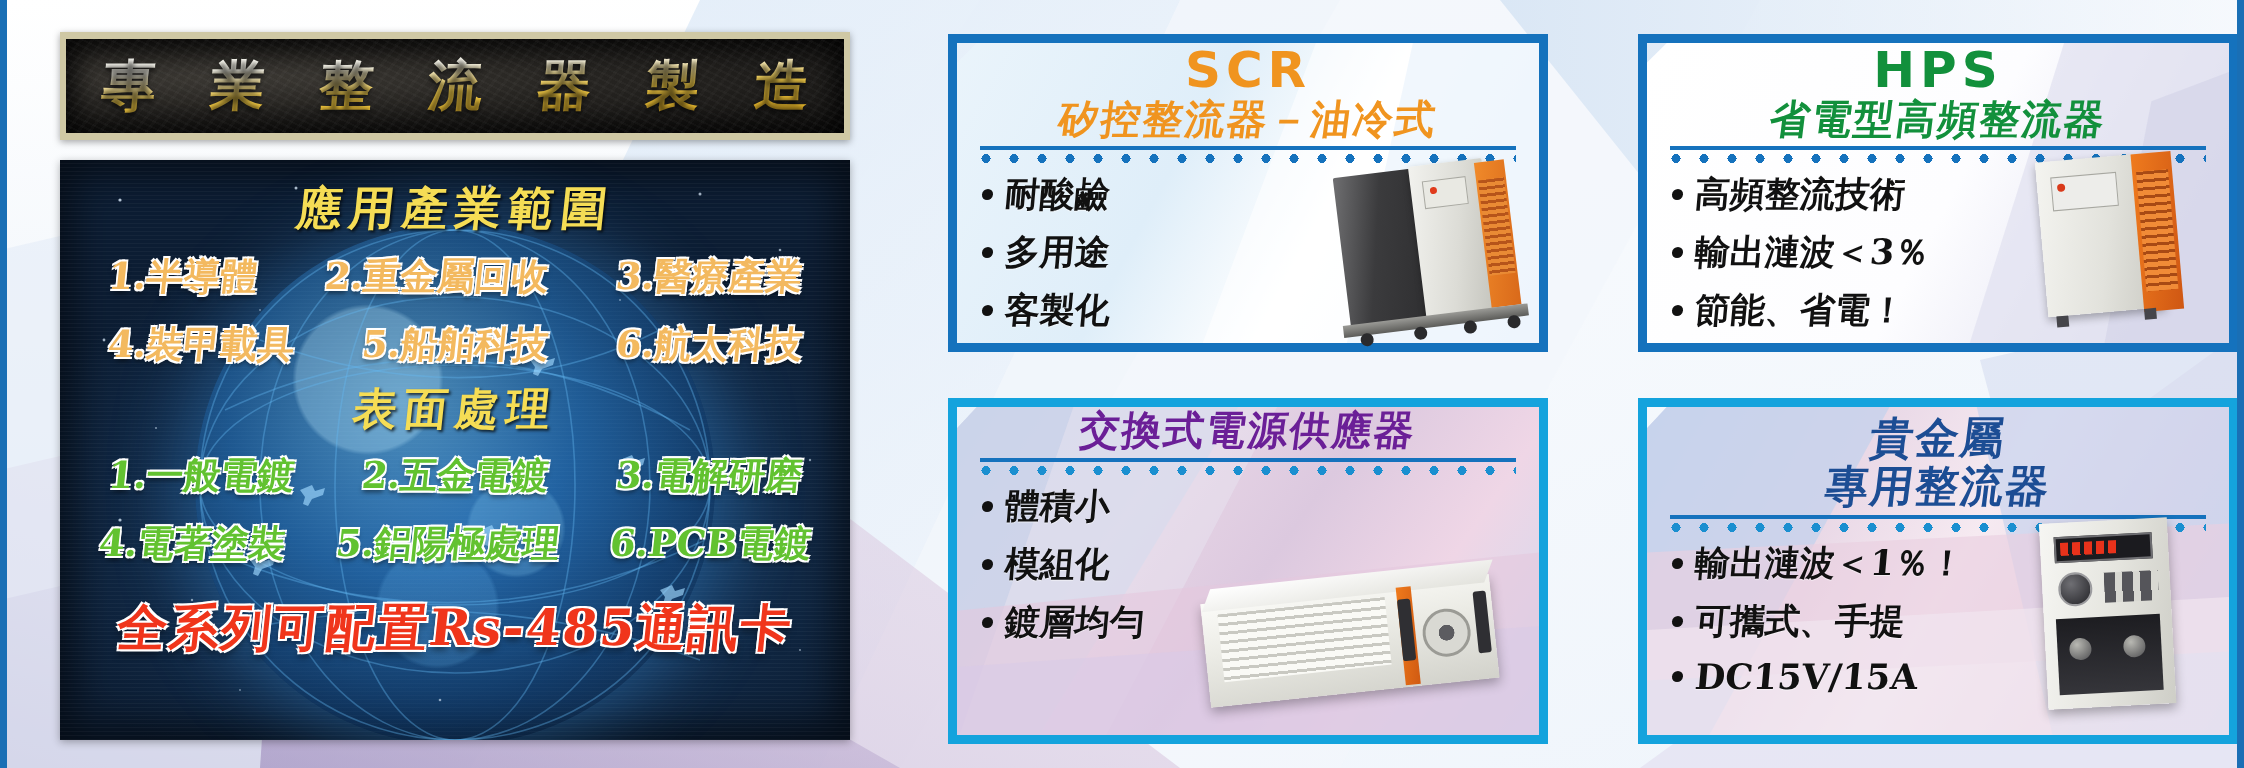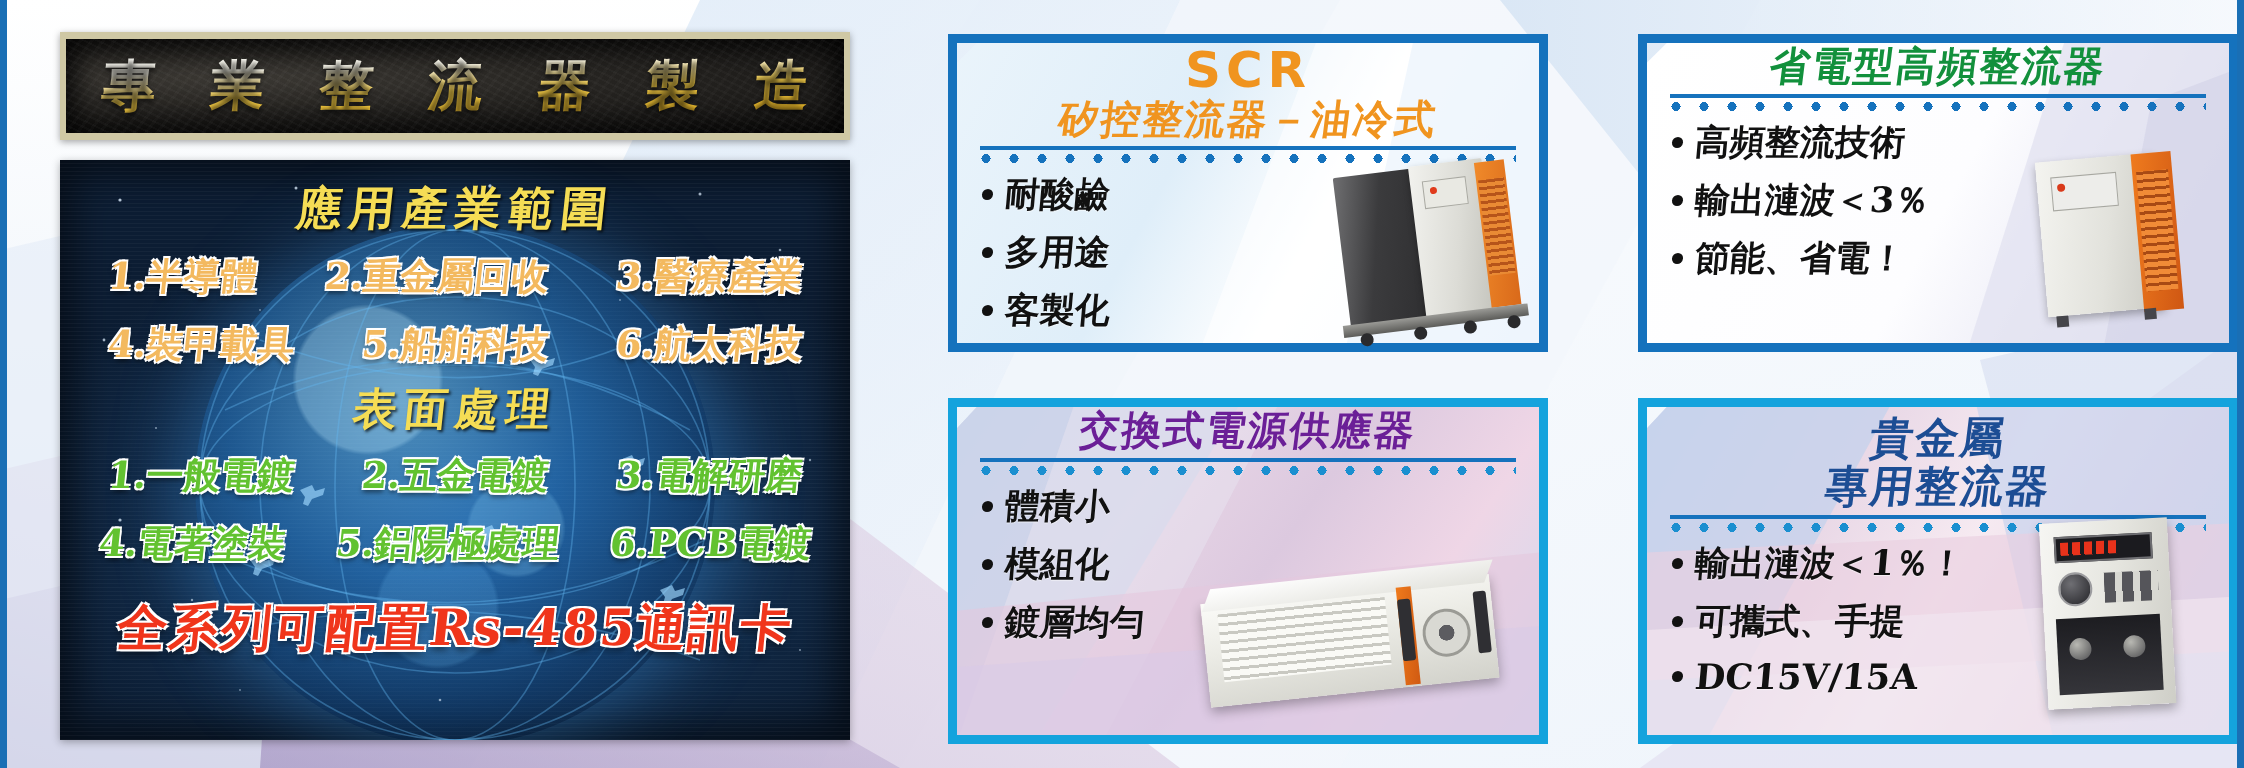--- a/index.html
+++ b/index.html
@@ -432,20 +432,21 @@
   <div class="card c2" style="left:690px;top:34px;width:600px;height:318px;">
     <div class="frame">
       <div class="sheet">
         <svg class="sweep" viewBox="0 0 600 318" preserveAspectRatio="none">
           <polygon points="430,0 600,0 600,318 330,318" fill="#e2e2f0" opacity="0.75"></polygon>
           <polygon points="520,60 600,30 600,318 470,318" fill="#d4d4e8" opacity="0.7"></polygon>
         </svg>
       </div>
     </div>
     <div class="card-body">
+      <div class="card-title">HPS</div>
       <div class="card-sub">省電型高頻整流器</div>
       <div class="divider">
         <div class="bar"></div>
         <div class="dots"></div>
       </div>
       <ul class="bullets">
         <li>
             <span class="dot"></span>
             <span>高頻整流技術</span>
           </li>

